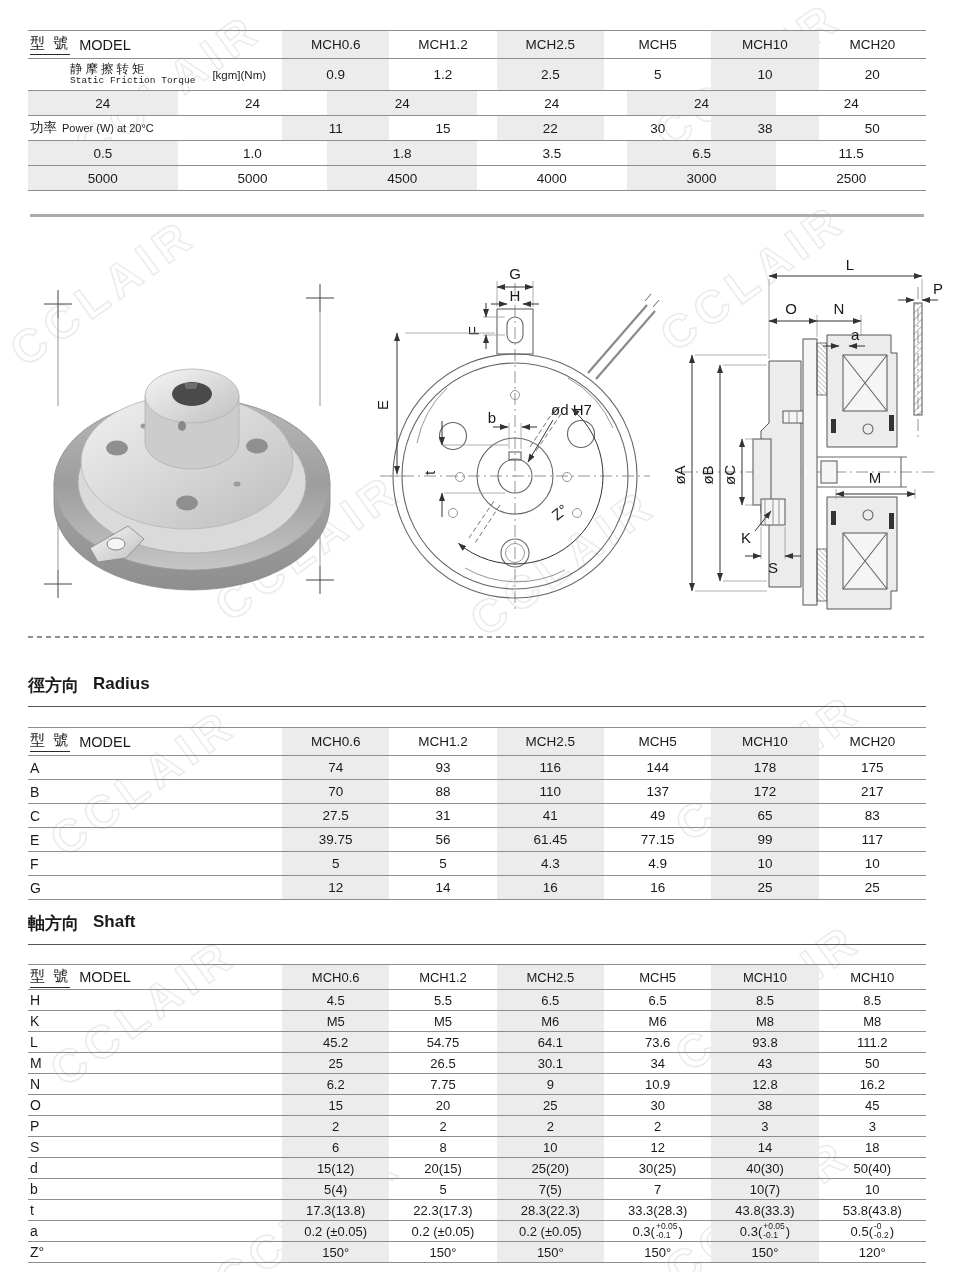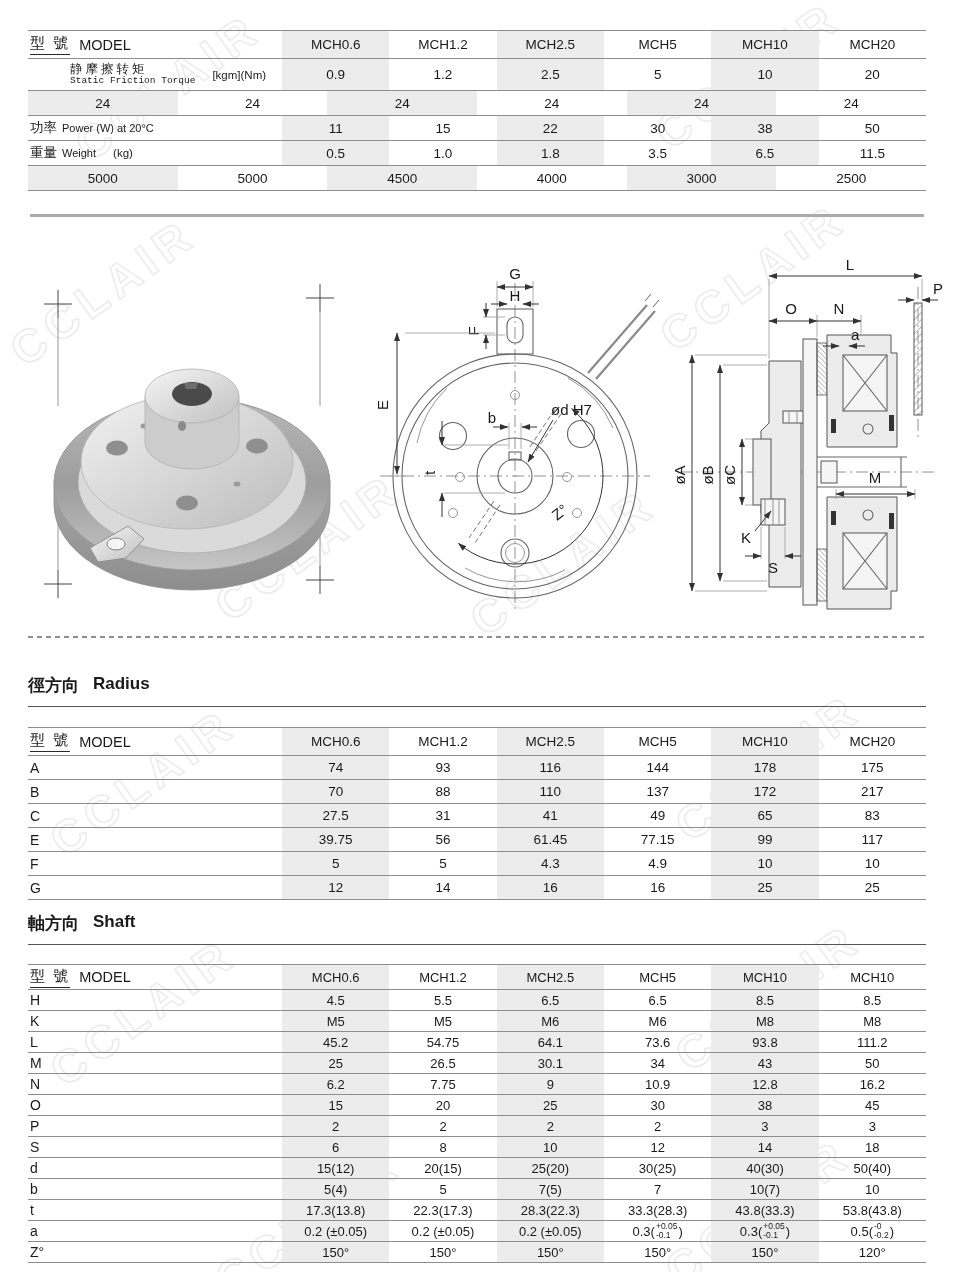--- a/index.html
+++ b/index.html
@@ -120,25 +120,20 @@
           <span class="en">Power (W) at 20°C</span>
         </div>
         <div class="tcell val shade">11</div>
         <div class="tcell val">15</div>
         <div class="tcell val shade">22</div>
         <div class="tcell val">30</div>
         <div class="tcell val shade">38</div>
         <div class="tcell val">50</div>
       </div>
       <div class="trow">
-        <div class="tcell lbl">
-          <span class="zh">重量</span>
-          <span class="en">Weight</span>
-          <span class="unit">(kg)</span>
-        </div>
         <div class="tcell val shade">0.5</div>
         <div class="tcell val">1.0</div>
         <div class="tcell val shade">1.8</div>
         <div class="tcell val">3.5</div>
         <div class="tcell val shade">6.5</div>
         <div class="tcell val">11.5</div>
       </div>
       <div class="trow">
         <div class="tcell val shade">5000</div>
         <div class="tcell val">5000</div>

